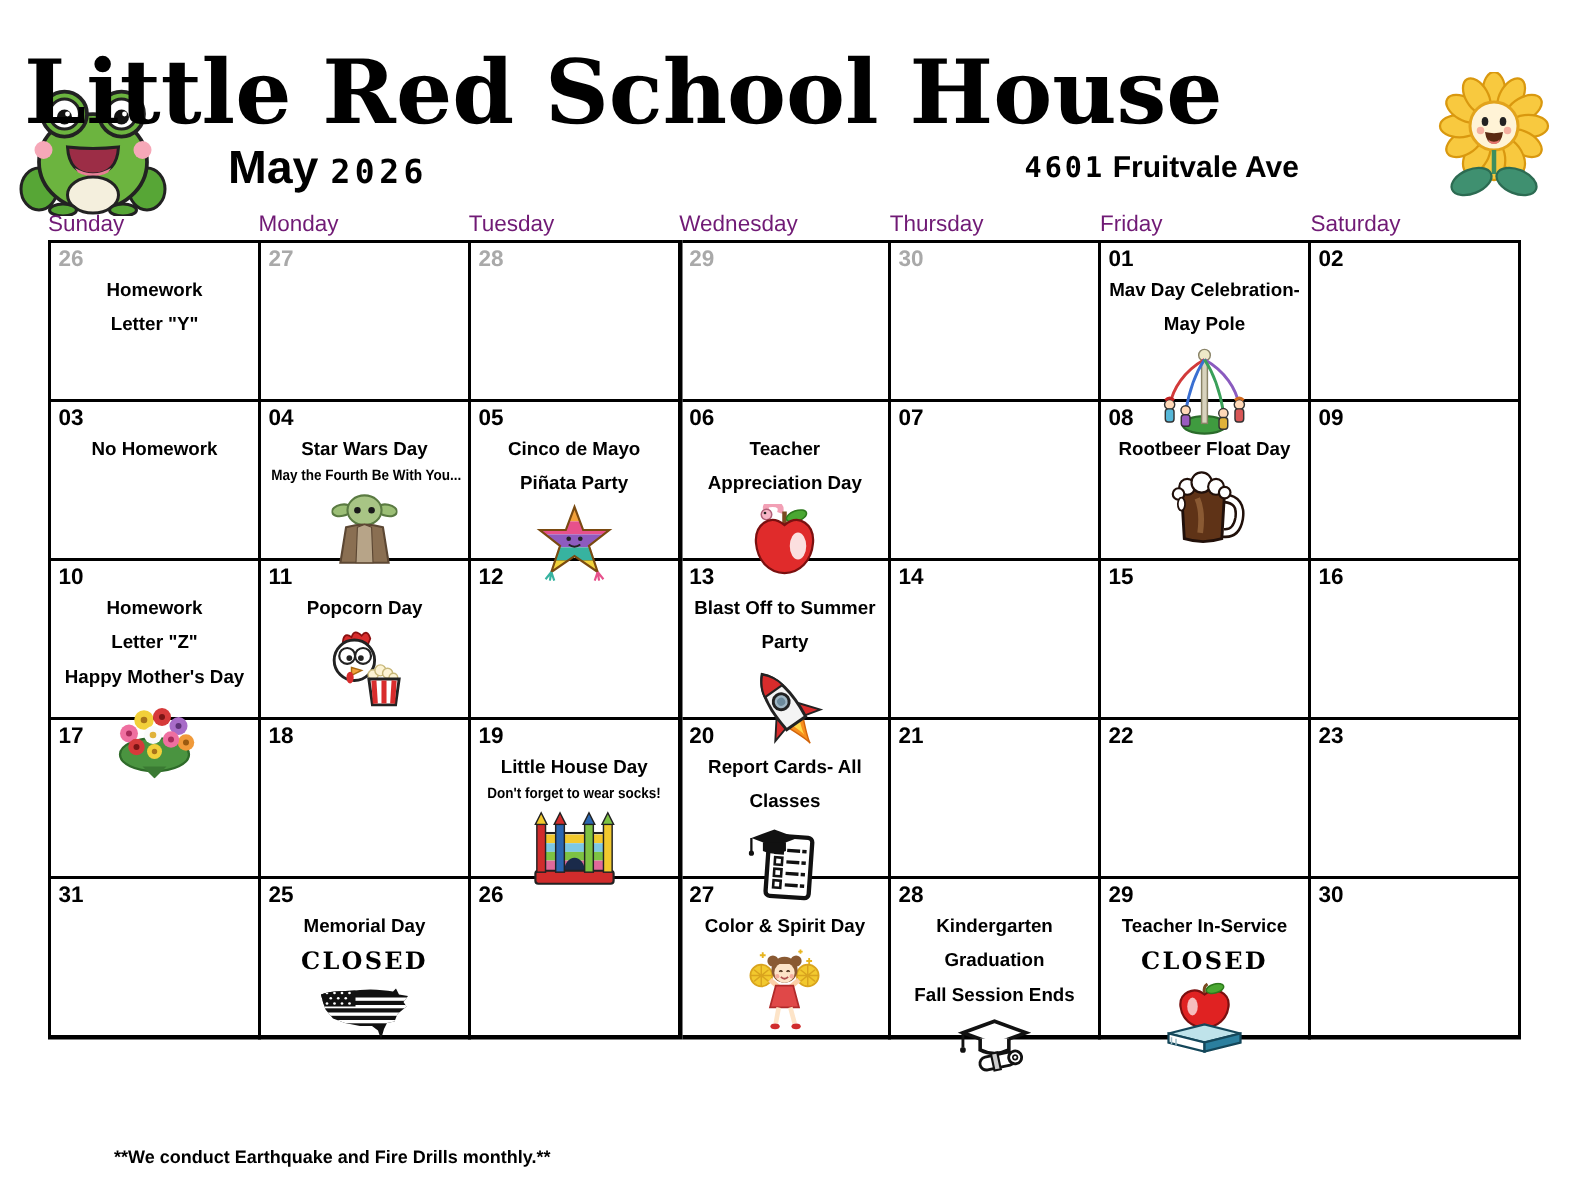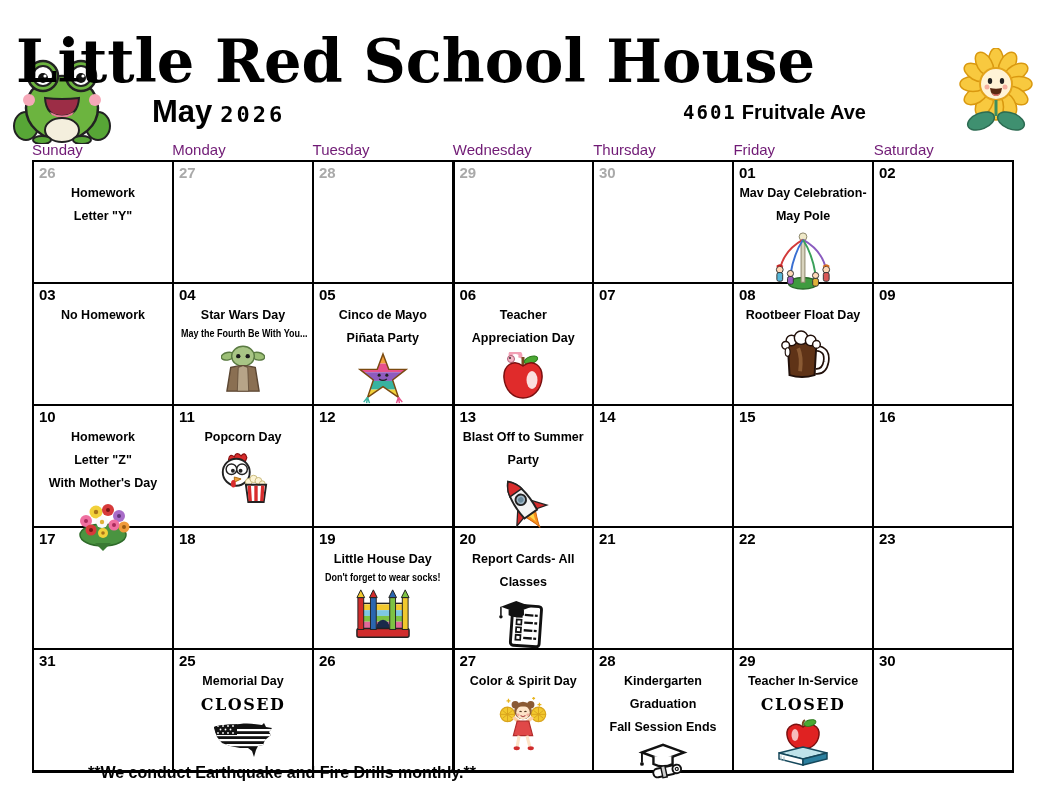--- a/index.html
+++ b/index.html
@@ -27,33 +27,33 @@
   
   .weekday-row{position:absolute;left:32px;top:141px;width:982px;display:flex;}
   .weekday-row span{flex:1;font-size:15px;color:#701a75;}
 
   
   table.grid{position:absolute;left:32px;top:160px;width:982px;
              border-collapse:collapse;table-layout:fixed;
              border:2px solid #000;border-bottom-width:3px;}
   table.grid td{border:2px solid #000;vertical-align:top;padding:0;}
   table.grid td:nth-child(4){border-left-width:3px;}
-  .cellwrap{height:120px;overflow:visible;position:relative;}
+  .cellwrap{height:104px;overflow:visible;position:relative;}
   .daynum{font-size:15px;font-weight:bold;line-height:1.2;padding:2px 0 0 5px;}
   .daynum.outside{color:#a9a9a9;}
   .evt{font-size:12.5px;font-weight:bold;text-align:center;line-height:1.85;
        white-space:nowrap;}
   .sub{font-size:10px;font-weight:bold;text-align:center;line-height:1.3;
        white-space:nowrap;transform:scaleX(0.9);transform-origin:center;}
   .closed{font-family:"DejaVu Serif",serif;font-size:16px;font-weight:bold;
           text-align:center;letter-spacing:1.5px;line-height:1.5;}
   .icon{text-align:center;line-height:0;margin-top:2px;}
 
   
-  .footer-drills{position:absolute;left:88px;top:764px;font-size:16px;font-weight:bold;
+  .footer-drills{position:absolute;left:76px;top:764px;font-size:12px;font-weight:bold;
                  white-space:nowrap;}
   .footer-social{position:absolute;left:424px;top:764px;font-size:12px;font-weight:bold;
                  white-space:nowrap;}
 </style>
 </head>
 <body>
 
 <div class="page">
 
   <div class="mascot frog">
@@ -283,21 +283,21 @@
               <div class="daynum">09</div>
             </div>
           </td>
         </tr>
         <tr>
           <td>
             <div class="cellwrap">
               <div class="daynum">10</div>
               <div class="evt">Homework</div>
               <div class="evt">Letter "Z"</div>
-              <div class="evt">With Mother's Day</div>
+              <div class="evt">Happy Mother's Day</div>
               <div class="icon"><svg viewBox="0 0 58 54" width="58" height="54">
     <ellipse cx="29" cy="38" rx="23" ry="11" fill="#4a9440" stroke="#2f6b2a" stroke-width="1.5"></ellipse>
     <path d="M21,46 L29,54 L37,46 Z" fill="#3a7a33"></path>
     <circle cx="12" cy="24" r="6" fill="#ef6fa0"></circle>
                   <circle cx="12" cy="24" r="2" fill="#a82a5a"></circle>
     <circle cx="22" cy="15" r="6.5" fill="#f2d03a"></circle>
                   <circle cx="22" cy="15" r="2.2" fill="#a8741a"></circle>
     <circle cx="34" cy="13" r="6" fill="#d63a3a"></circle>
                   <circle cx="34" cy="13" r="2" fill="#7a1515"></circle>
     <circle cx="45" cy="19" r="6" fill="#a86cc8"></circle>

